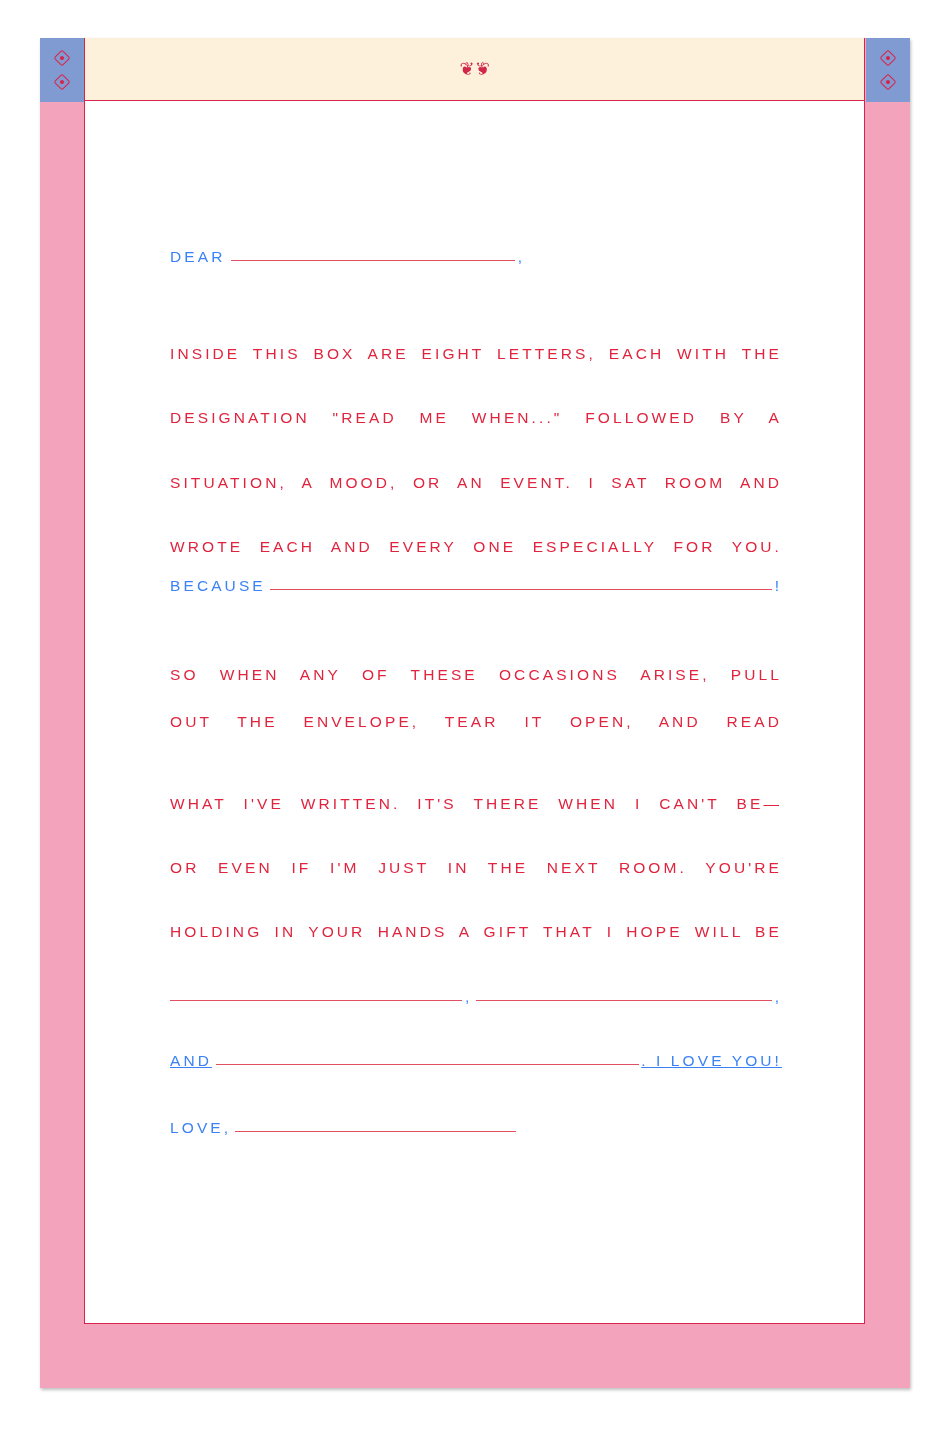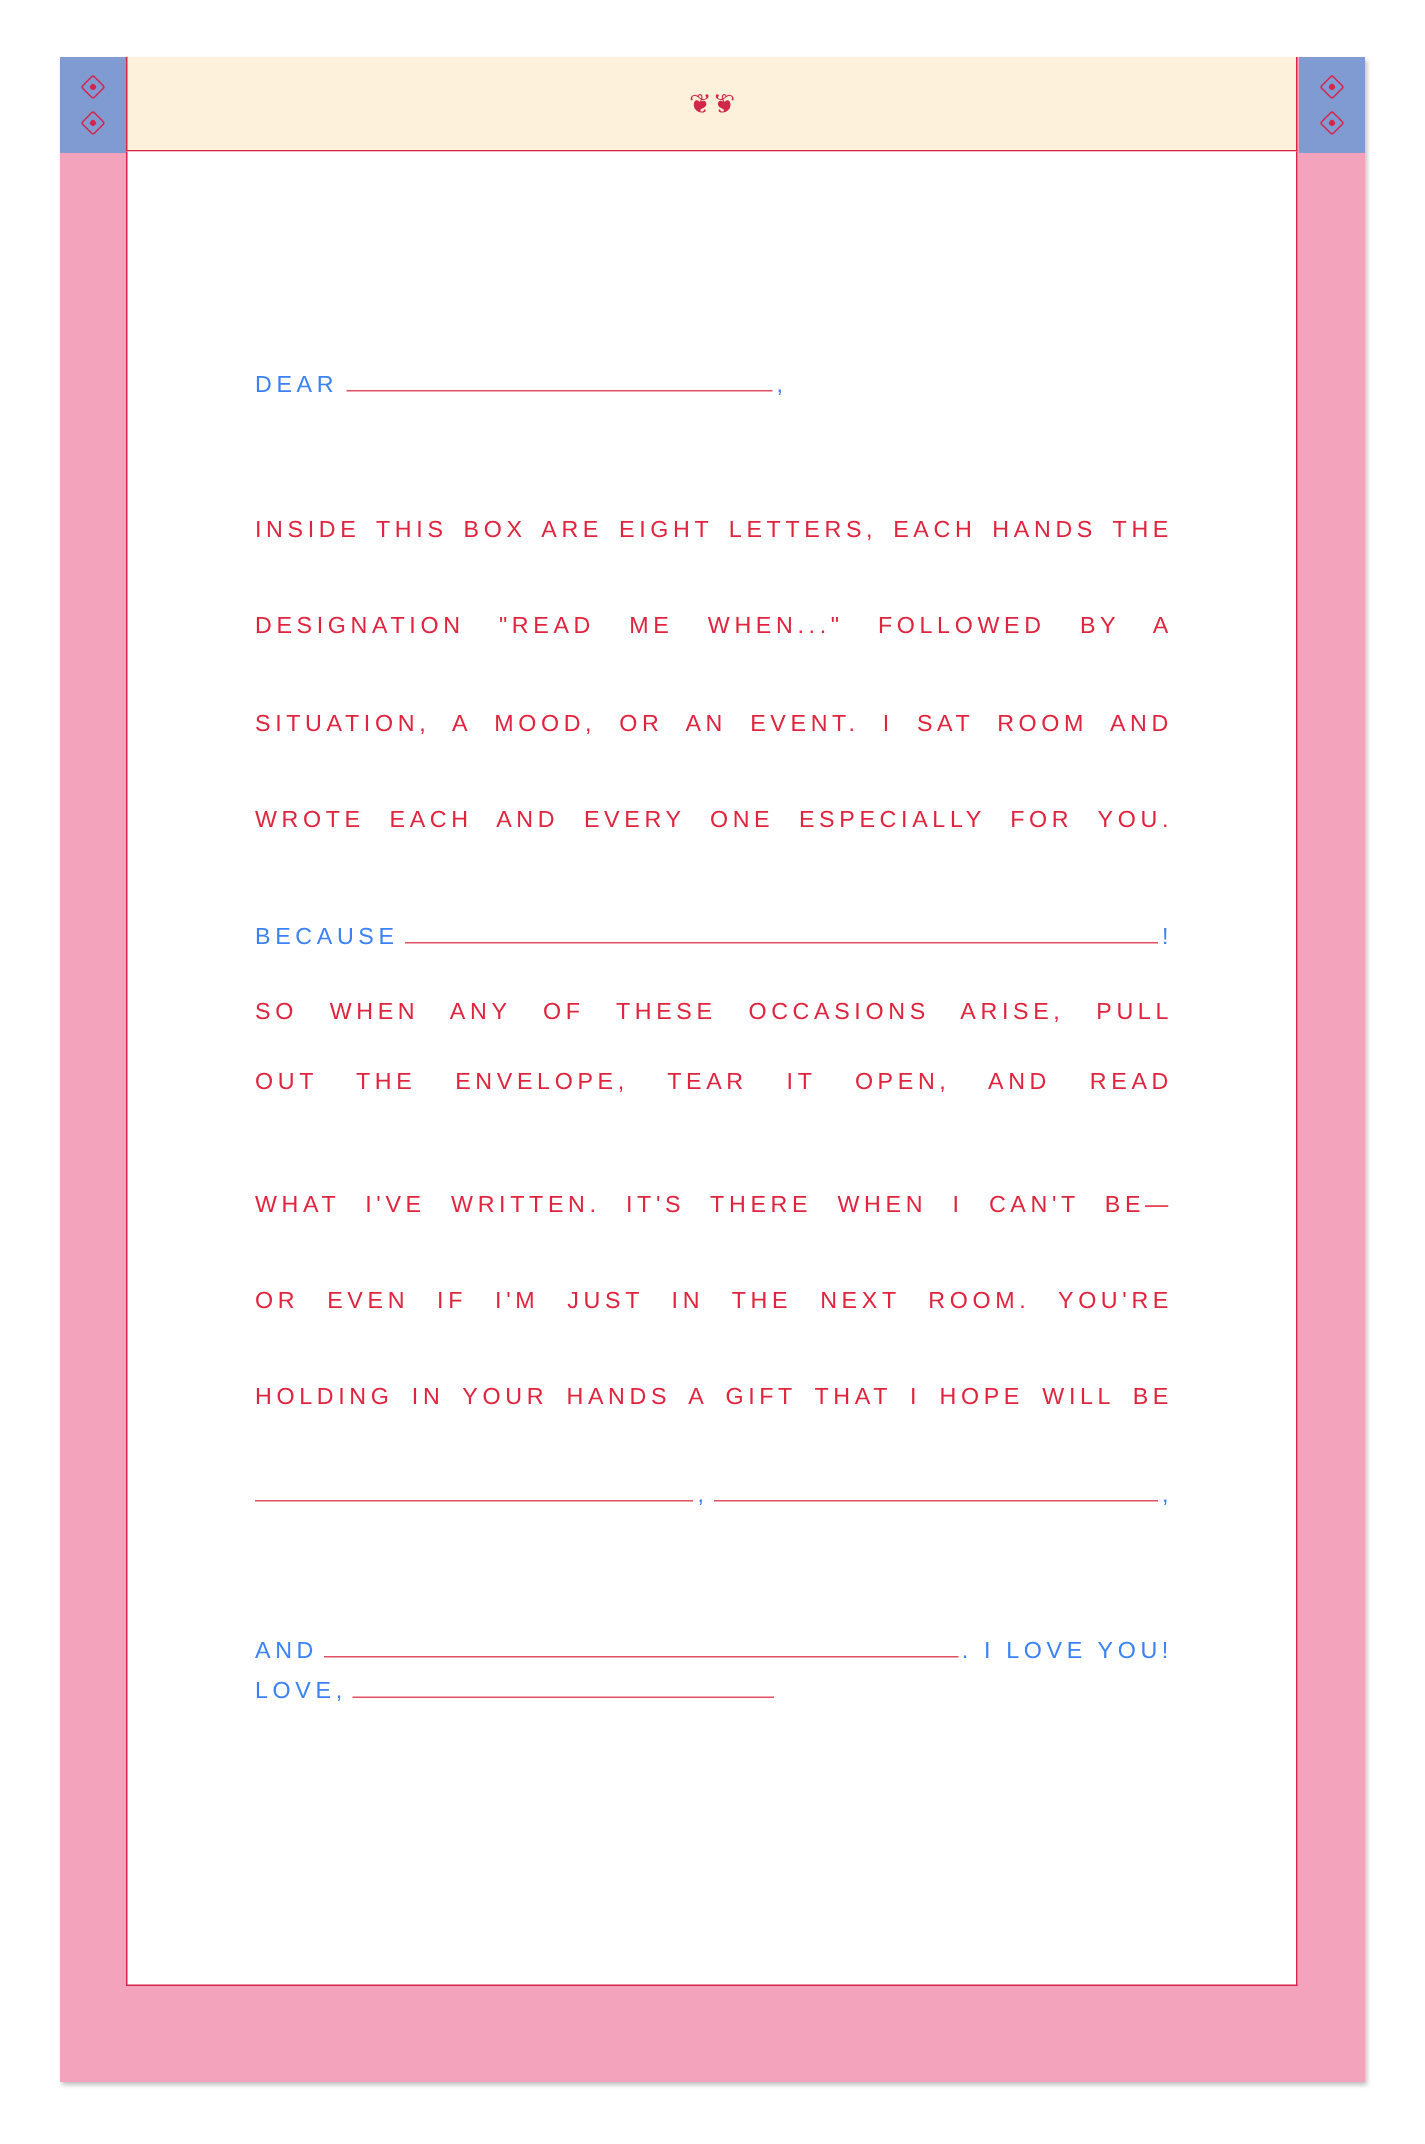--- a/index.html
+++ b/index.html
@@ -41,45 +41,45 @@
 </div>
 
 <div class="paper"></div>
 
 <div class="row" style="top:247px;width:355px;">
   <span>DEAR</span>
   <span class="blank grow" style="margin-left:6px;"></span>
   <span class="punct">,</span>
 </div>
 
-<div class="txt" style="top:344px;">INSIDE THIS BOX ARE EIGHT LETTERS, EACH HANDS THE</div>
+<div class="txt" style="top:344px;">INSIDE THIS BOX ARE EIGHT LETTERS, EACH WITH THE</div>
 <div class="txt" style="top:408px;">DESIGNATION "READ ME WHEN..." FOLLOWED BY A</div>
 <div class="txt" style="top:473px;">SITUATION, A MOOD, OR AN EVENT. I SAT ROOM AND</div>
 <div class="txt" style="top:537px;">WROTE EACH AND EVERY ONE ESPECIALLY FOR YOU.</div>
 
-<div class="row" style="top:615px;">
+<div class="row" style="top:576px;">
   <span>BECAUSE</span>
   <span class="blank grow" style="margin-left:4px;"></span>
   <span class="punct">!</span>
 </div>
 
 <div class="txt" style="top:665px;">SO WHEN ANY OF THESE OCCASIONS ARISE, PULL</div>
 <div class="txt" style="top:712px;">OUT THE ENVELOPE, TEAR IT OPEN, AND READ</div>
 <div class="txt" style="top:794px;">WHAT I'VE WRITTEN. IT'S THERE WHEN I CAN'T BE—</div>
 <div class="txt" style="top:858px;">OR EVEN IF I'M JUST IN THE NEXT ROOM. YOU'RE</div>
 <div class="txt" style="top:922px;">HOLDING IN YOUR HANDS A GIFT THAT I HOPE WILL BE</div>
 
 <div class="row" style="top:987px;">
   <span class="blank" style="width:292px;"></span>
   <span class="punct">,</span>
   <span class="blank grow" style="margin-left:4px;"></span>
   <span class="punct">,</span>
 </div>
 
-<div class="row" style="top:1091px;">
+<div class="row" style="top:1051px;text-decoration:underline;">
   <span>AND</span>
   <span class="blank grow" style="margin-left:4px;"></span>
   <span style="margin-left:2px;">. I LOVE YOU!</span>
 </div>
 
 <div class="row" style="top:1118px;width:346px;">
   <span>LOVE,</span>
   <span class="blank grow" style="margin-left:4px;"></span>
 </div>
 

